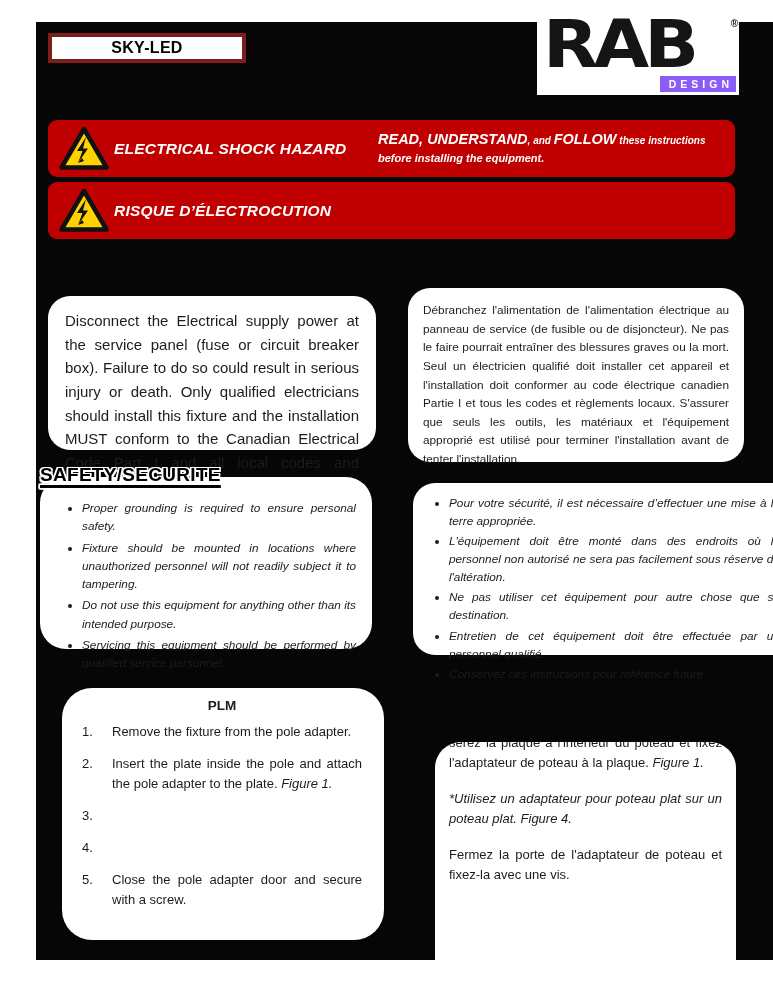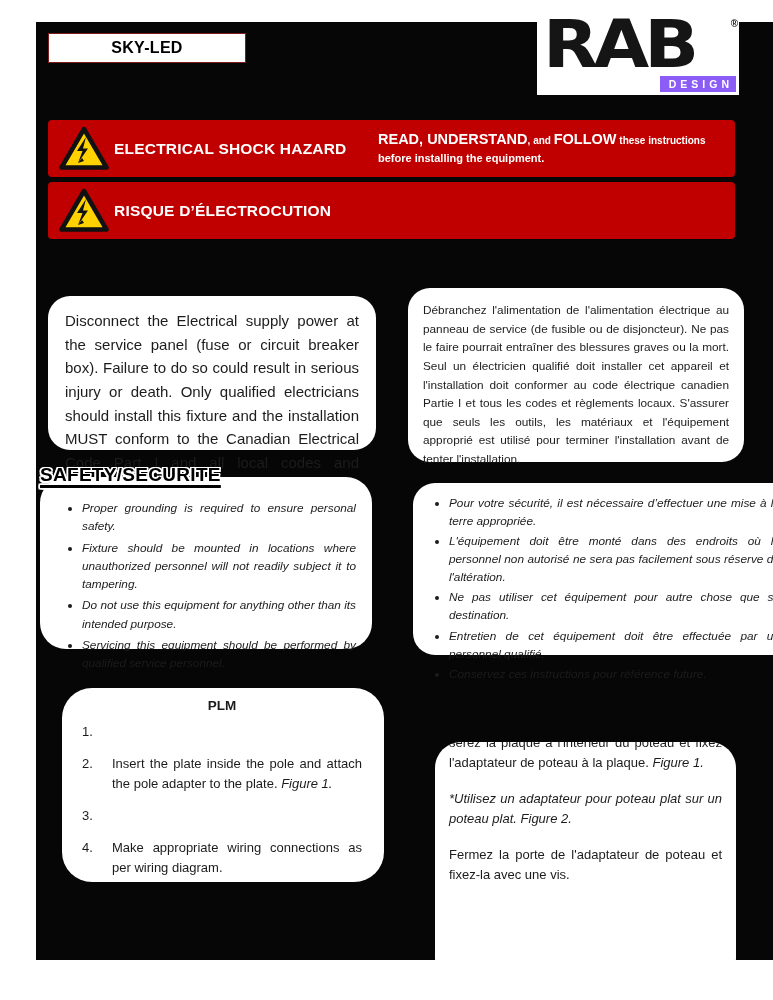--- a/index.html
+++ b/index.html
@@ -5,37 +5,37 @@
   html,body{margin:0;padding:0;}
   body{
     width:773px;height:1000px;position:relative;background:#ffffff;
     font-family:"Liberation Sans", sans-serif;color:#111;overflow:hidden;
   }
   .abs{position:absolute;}
   .canvas{left:36px;top:22px;width:737px;height:938px;background:#060606;}
 
   
   .skyled{
-    left:48px;top:33px;width:198px;height:30px;background:#fff;border:1px solid #7f1d1d;
+    left:48px;top:33px;width:198px;height:30px;background:#fff;border:4px solid #7f1d1d;
     display:flex;align-items:center;justify-content:center;
     font-weight:bold;font-size:16px;color:#000;letter-spacing:.3px;box-sizing:border-box;
   }
   .logo{left:537px;top:17px;width:202px;height:78px;background:#fff;}
   .logo .rab{
     position:absolute;left:6px;top:-12px;font-size:72px;font-weight:900;color:#151515;
     letter-spacing:-5px;font-family:"DejaVu Sans", sans-serif;transform:scaleY(.92);transform-origin:top;
   }
   .logo .reg{position:absolute;top:1px;right:1px;font-size:10px;font-weight:bold;color:#151515;}
   .logo .design{
     position:absolute;right:3px;bottom:3px;background:#8b5cf6;color:#fff;
     font-size:10.5px;font-weight:bold;letter-spacing:4px;padding:2px 3px 2px 9px;
   }
 
   
-  .banner{left:48px;width:687px;height:57px;background:#c00000;border-radius:4px;color:#fff;}
+  .banner{left:48px;width:687px;height:57px;background:#c00000;border-radius:9px;color:#fff;font-style:italic;}
   .banner.b1{top:120px;}
   .banner.b2{top:182px;}
   .tri{position:absolute;left:11px;top:6px;width:50px;height:45px;}
   .banner .title{position:absolute;left:66px;top:20px;font-size:15.5px;font-weight:bold;letter-spacing:.2px;white-space:nowrap;}
   .banner .rich{position:absolute;left:330px;top:9px;width:348px;line-height:1.3;}
   .rich .big{font-size:14.5px;font-weight:bold;}
   .rich .sm{font-size:10px;font-weight:bold;}
   .rich .line2{font-size:11px;font-weight:bold;margin-top:1px;}
 
   
@@ -48,21 +48,21 @@
     text-decoration:underline;text-decoration-thickness:3px;text-underline-offset:4px;
     letter-spacing:.3px;
     text-shadow:-1.5px 0 #fff,1.5px 0 #fff,0 -1.5px #fff,0 1.5px #fff,
                 -1.5px -1.5px #fff,1.5px 1.5px #fff,-1.5px 1.5px #fff,1.5px -1.5px #fff;
   }
   .safe-en{left:40px;top:477px;width:332px;height:172px;border-radius:26px;padding:22px 12px 6px 12px;font-size:11.8px;line-height:1.55;}
   .safe-fr{left:413px;top:483px;width:383px;height:172px;border-radius:22px;padding:12px 12px 6px 6px;font-size:11.8px;line-height:1.5;}
   .wbox ul{margin:0;padding-left:30px;}
   .wbox li{margin-bottom:3px;padding-right:4px;text-align:justify;font-style:italic;}
 
-  .plm-en{left:62px;top:688px;width:322px;height:194px;border-radius:30px;padding:8px 22px 14px 20px;overflow:hidden;font-size:13px;line-height:20px;}
+  .plm-en{left:62px;top:688px;width:322px;height:252px;border-radius:30px;padding:8px 22px 14px 20px;overflow:hidden;font-size:13px;line-height:20px;}
   .plm-title{text-align:center;font-weight:bold;font-size:13.5px;margin:0 0 8px 0;height:18px;}
   .plm-item{display:flex;margin-bottom:12px;}
   .plm-item .n{width:30px;flex:none;}
   .plm-item .t{flex:1;text-align:justify;}
   .plm-fr{left:435px;top:742px;width:301px;height:243px;border-radius:26px;padding:0 14px 12px 14px;overflow:hidden;font-size:13px;line-height:20px;}
   .plm-fr p{margin:0 0 16px 0;text-align:justify;}
   .plm-fr p.clip{margin-top:-9px;}
   .it{font-style:italic;}
 </style>
 </head>
@@ -127,35 +127,35 @@
     <li>Ne pas utiliser cet équipement pour autre chose que sa destination.</li>
     <li>Entretien de cet équipement doit être effectuée par un personnel qualifié.</li>
     <li>Conservez ces instructions pour référence future.</li>
   </ul>
 </div>
 
 <div class="wbox plm-en">
   <div class="plm-title">PLM</div>
   <div class="plm-item">
     <span class="n">1.</span>
+    <span class="t">Remove the fixture from the pole adapter.</span>
   </div>
   <div class="plm-item">
     <span class="n">2.</span>
     <span class="t"><span>Insert the plate inside the pole and attach the pole adapter to the plate. </span><span class="it">Figure 1.</span></span>
   </div>
   <div class="plm-item">
     <span class="n">3.</span>
   </div>
   <div class="plm-item">
     <span class="n">4.</span>
-    <span class="t">Make appropriate wiring connections as per wiring diagram.</span>
   </div>
   <div class="plm-item">
     <span class="n">5.</span>
     <span class="t">Close the pole adapter door and secure with a screw.</span>
   </div>
 </div>
 
 <div class="wbox plm-fr">
   <p class="clip"><span>sérez la plaque à l'intérieur du poteau et fixez l'adaptateur de poteau à la plaque. </span><span class="it">Figure 1.</span></p>
-  <p class="it">*Utilisez un adaptateur pour poteau plat sur un poteau plat. Figure 2.</p>
+  <p class="it">*Utilisez un adaptateur pour poteau plat sur un poteau plat. Figure 4.</p>
   <p>Fermez la porte de l'adaptateur de poteau et fixez-la avec une vis.</p>
 </div>
 
 </body></html>

